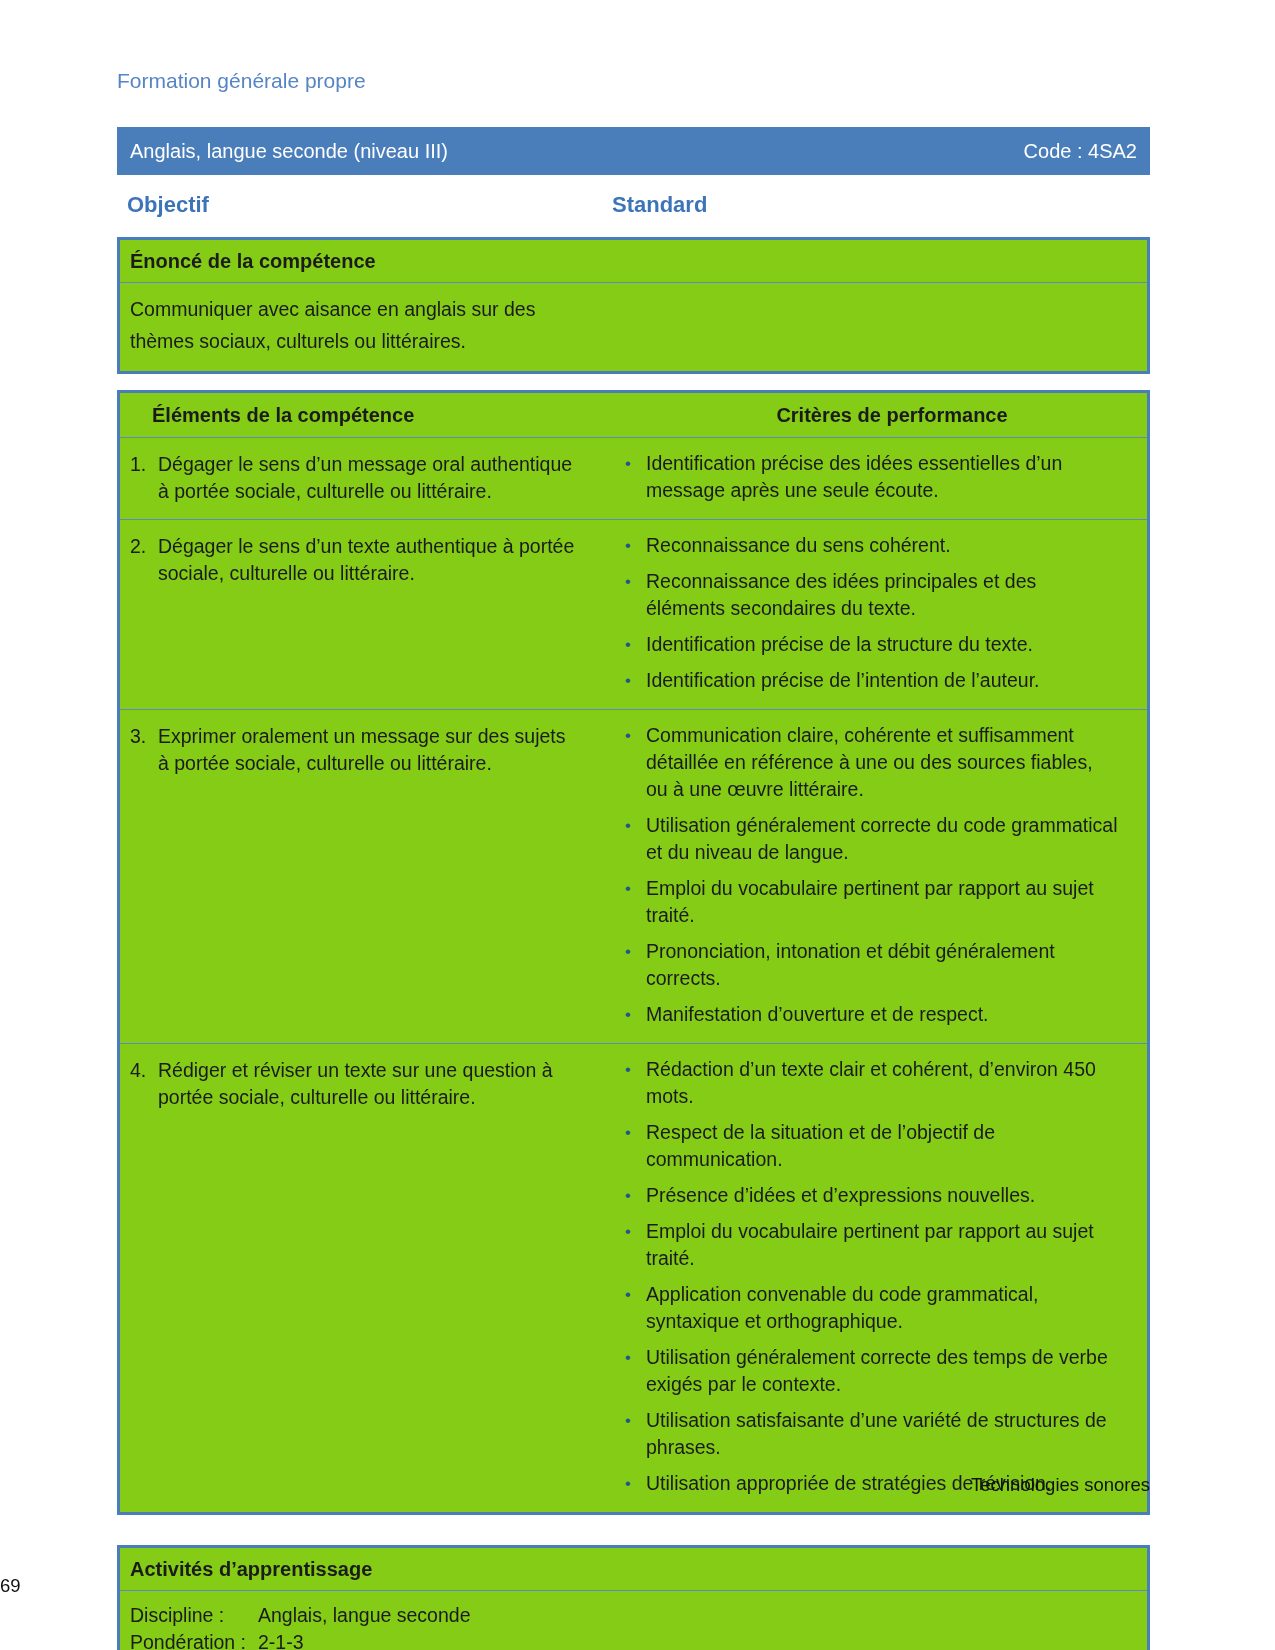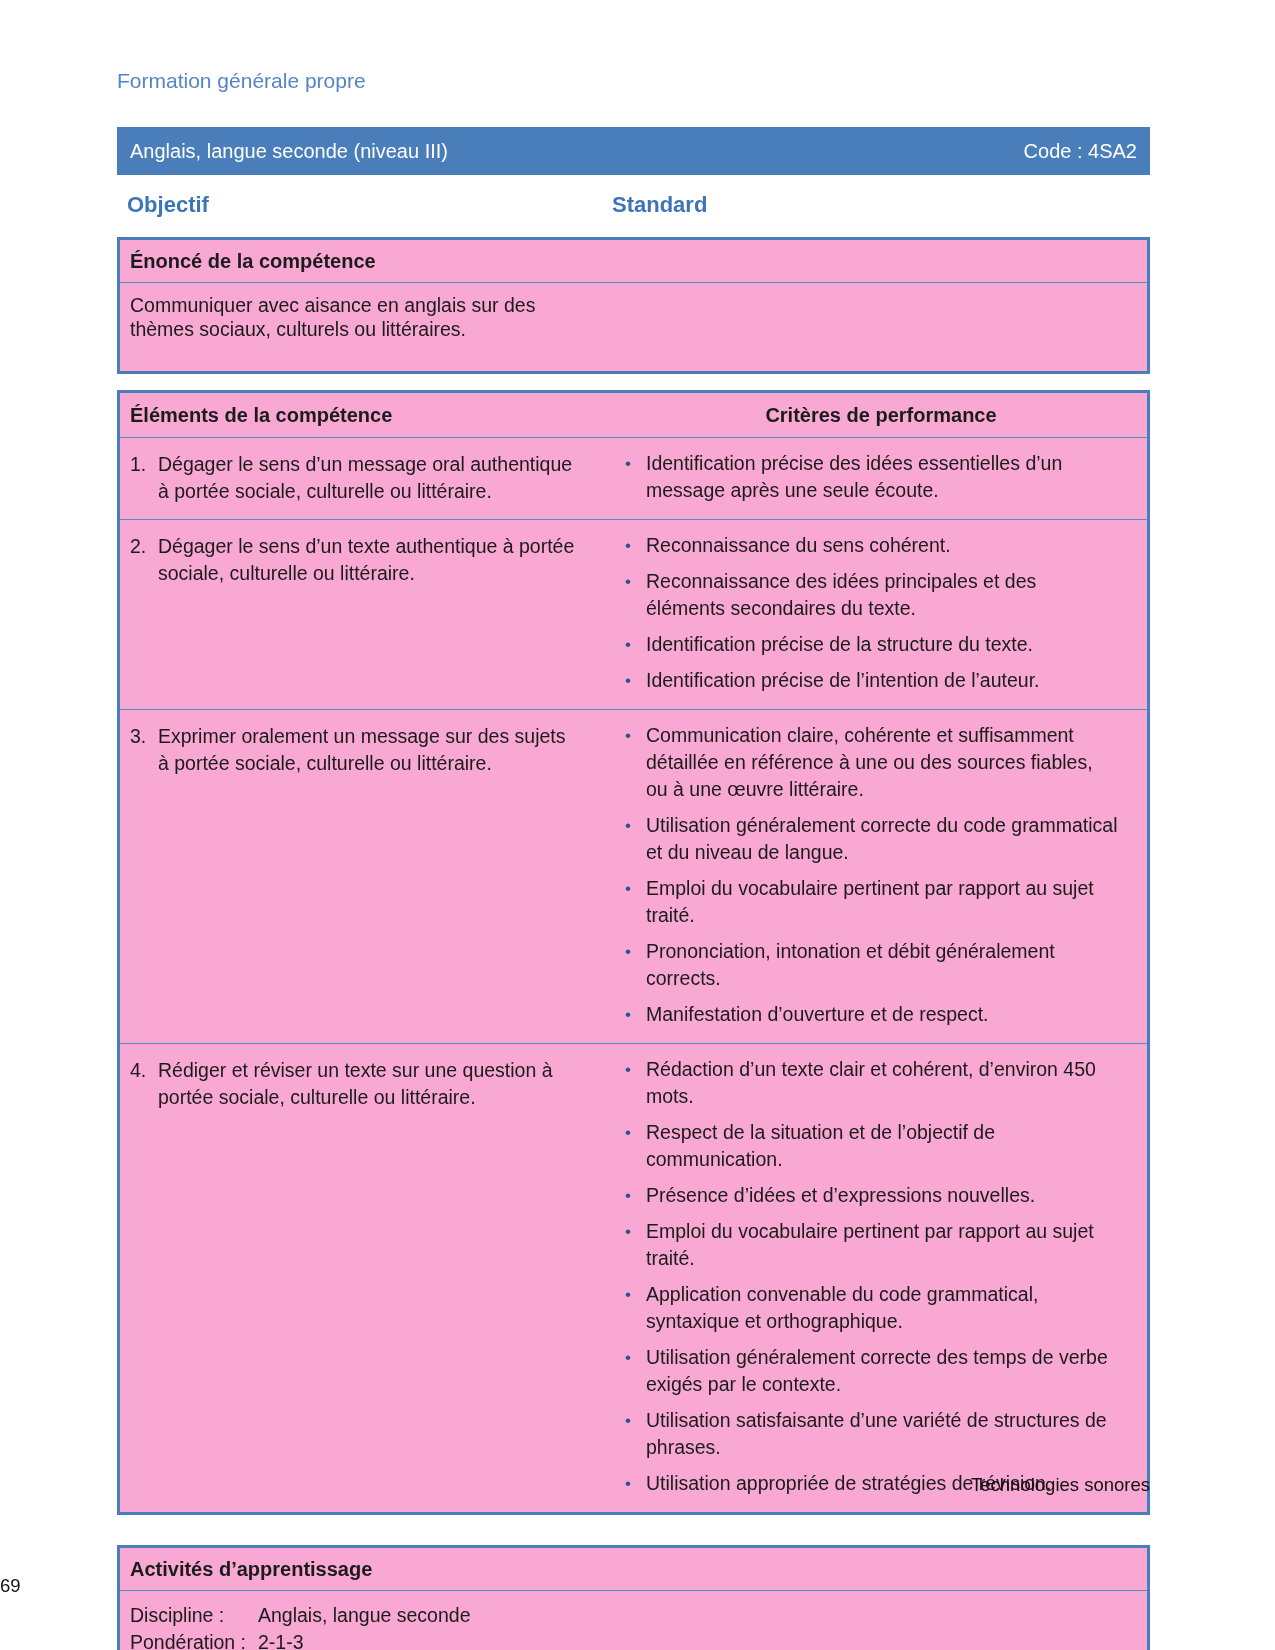--- a/index.html
+++ b/index.html
@@ -58,40 +58,41 @@
     font-weight:bold;
     font-size:22px;
     color:var(--accent-dark);
     text-align:center;
   }
   .col-headings .h.left{left:10px;}
   .col-headings .h.right{left:495px;}
   
   .box{
     border:3px solid var(--accent);
-    background:#f9a8d4;
+    background:#84cc16;
   }
   .box-header{
     font-weight:bold;
     font-size:20px;
     padding:10px 12px 9px 10px;
     border-bottom:1px solid var(--hairline);
   }
   .enonce{ margin-top:15px; }
   .enonce .box-body{
-    padding:10px 12px 30px 10px;
+    padding:10px 12px 14px 10px;
     font-size:19.5px;
-    line-height:24px;
+    line-height:32px;
   }
   .enonce .box-body p{ max-width:450px; }
   
   .comp-table{ margin-top:16px; }
   .comp-header-row{
     display:flex;
     border-bottom:1px solid var(--hairline);
+    padding-left:22px;
   }
   .comp-header-row .c1{
     width:483px;
     font-weight:bold;
     font-size:20px;
     padding:11px 10px 10px 10px;
   }
   .comp-header-row .c2{
     flex:1;
     font-weight:bold;

